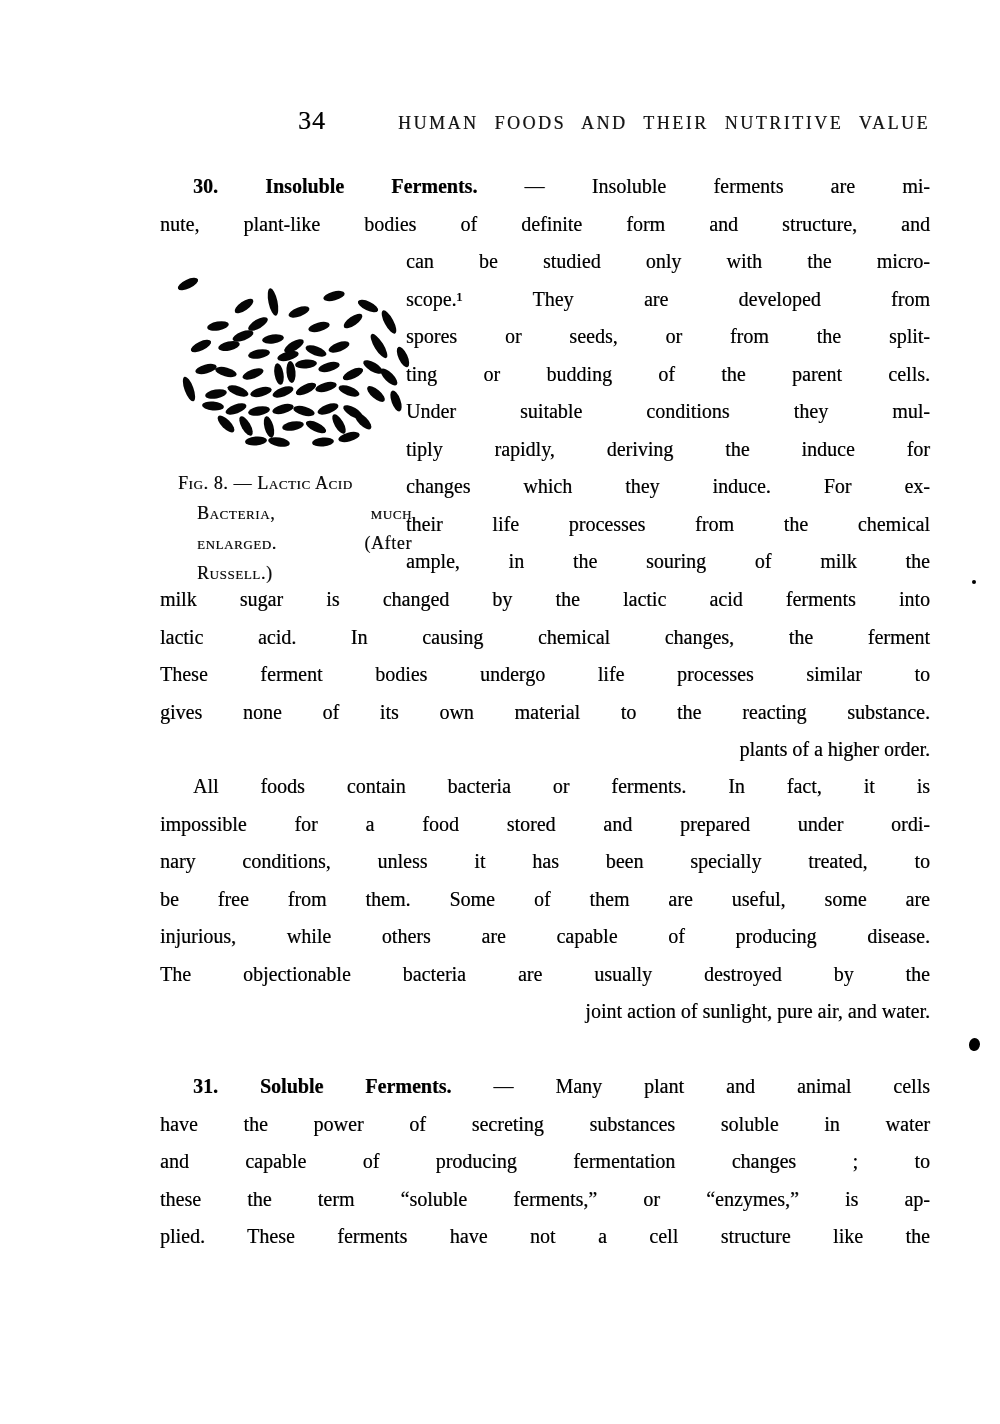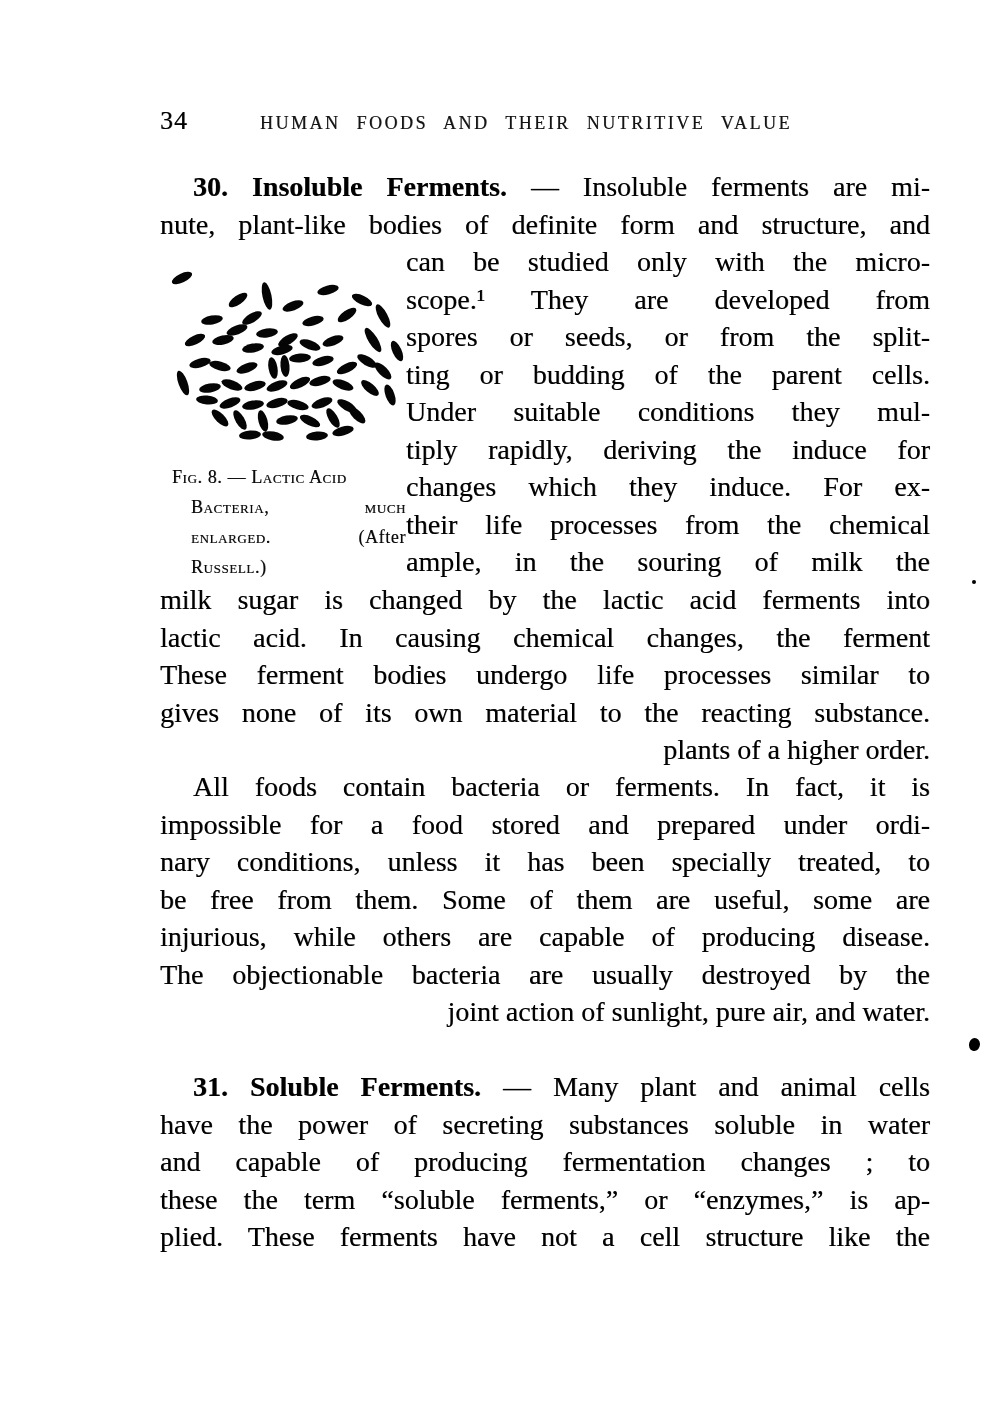--- a/index.html
+++ b/index.html
@@ -6,39 +6,39 @@
   .page{
     position:relative;
     width:1000px;height:1424px;
     background:#ffffff;
     font-family:"Liberation Serif","DejaVu Serif",serif;
     color:#000;
     overflow:hidden;
     text-shadow:0.4px 0.2px 0 rgba(0,0,0,0.5);
   }
   
-  .header{position:absolute;left:160px;top:106px;width:770px;height:32px;white-space:nowrap;}
+  .header{position:absolute;left:160px;top:106px;width:770px;height:32px;white-space:nowrap;text-align:right;}
   .pagenum{font-size:26px;letter-spacing:1px;vertical-align:baseline;}
   .running-title{
     font-size:18px;letter-spacing:2.5px;word-spacing:9px;
     margin-left:72px;color:#141414;
   }
   
-  .block{position:absolute;font-size:28px;line-height:37.5px;}
+  .block{position:absolute;font-size:20px;line-height:37.5px;}
   .lead{left:160px;top:168px;width:770px;}
   .wrapcol{left:406px;top:243px;width:524px;}
   .fullblock{left:160px;top:581px;width:770px;}
   .para-foods{left:160px;top:768px;width:770px;}
   .para-31{left:160px;top:1068px;width:770px;}
   .jline{text-align:justify;text-align-last:justify;}
   .line{text-align:right;}
   .indent1{text-indent:33px;}
   .bold{font-weight:bold;}
   
-  .bacteria-figure{position:absolute;left:160px;top:256px;width:250px;margin:10px;}
+  .bacteria-figure{position:absolute;left:160px;top:256px;width:250px;margin:16px;}
   .bacteria-figure svg{display:block;}
   .bacteria-figure ellipse{fill:#050505;}
   .figcaption{
     position:absolute;left:2px;top:196px;width:234px;
     font-variant:small-caps;font-size:18px;line-height:30px;
     letter-spacing:0.6px;text-align:left;color:#0a0a0a;
   }
   .capline{white-space:nowrap;}
   .hang{padding-left:19px;}
   .flexjust{display:flex;justify-content:space-between;gap:16px;}

